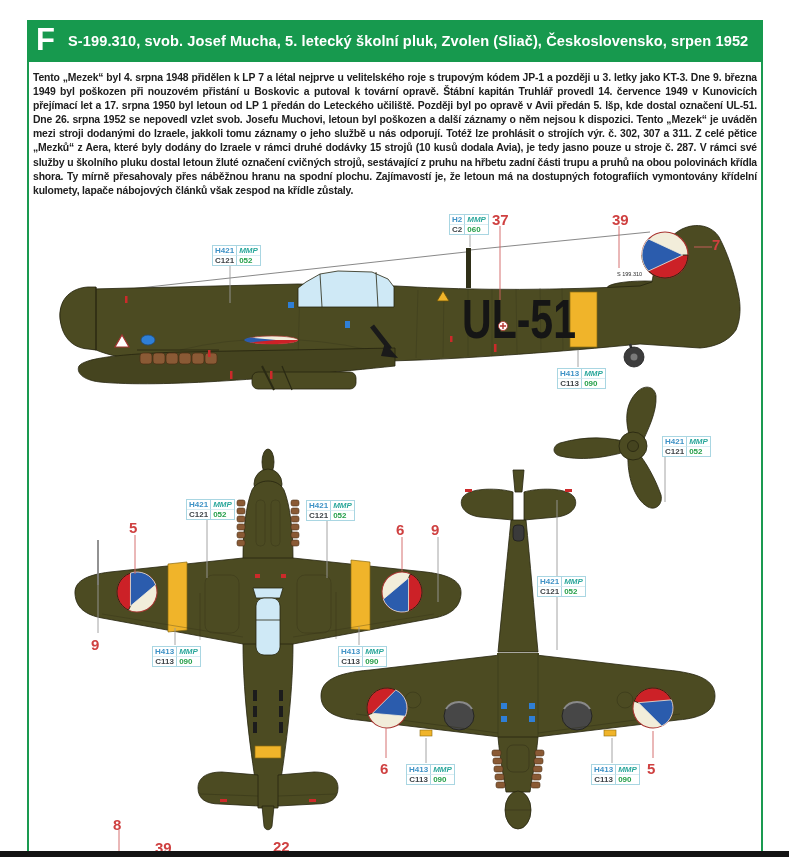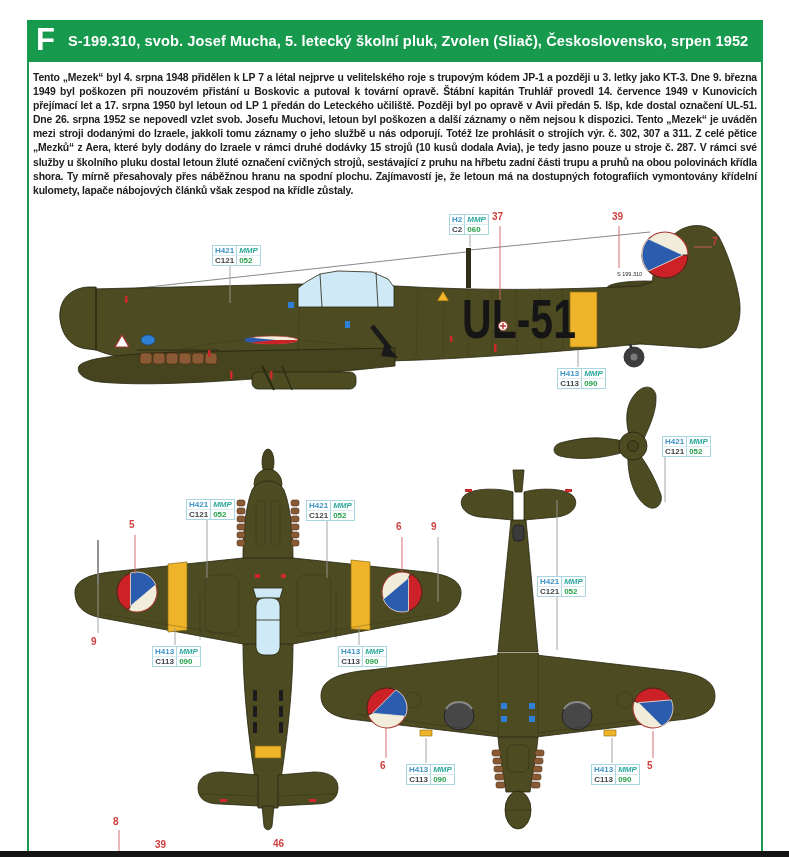--- a/index.html
+++ b/index.html
@@ -15,21 +15,21 @@
   .description{position:absolute;left:33px;top:71px;width:724px;font-size:10.4px;font-weight:bold;
                line-height:14.1px;color:#202020;text-align:justify;letter-spacing:-.15px;z-index:3;}
   svg.art{position:absolute;left:0;top:0;z-index:1;}
   .plabel{position:absolute;display:grid;grid-template-columns:auto auto;background:#fff;
           border:1px solid #a9d6e2;font-size:8px;font-weight:bold;line-height:9px;z-index:5;}
   .plabel span{padding:0 2px;background:#fff;}
   .pl-h{color:#3e92c6;border-right:1px solid #a9d6e2;}
   .pl-m{color:#2aa79b;font-style:italic;}
   .pl-c{color:#3f4448;border-right:1px solid #a9d6e2;border-top:1px solid #d9edf3;text-align:center;}
   .pl-n{color:#27a04b;border-top:1px solid #d9edf3;}
-  .callout{position:absolute;font-size:10px;font-weight:bold;color:#cf4040;z-index:4;}
+  .callout{position:absolute;font-size:15px;font-weight:bold;color:#cf4040;z-index:4;}
   .bottom-bar{position:absolute;left:0;top:851px;width:789px;height:6px;background:#141414;z-index:6;}
 </style>
 </head>
 <body>
 
 <div class="page">
 
   <div class="rule rule-left"></div>
   <div class="rule rule-right"></div>
 
@@ -376,16 +376,16 @@
   <div class="callout" style="left:612px;top:211px">39</div>
   <div class="callout" style="left:712px;top:236px">7</div>
   <div class="callout" style="left:129px;top:519px">5</div>
   <div class="callout" style="left:91px;top:636px">9</div>
   <div class="callout" style="left:396px;top:521px">6</div>
   <div class="callout" style="left:431px;top:521px">9</div>
   <div class="callout" style="left:380px;top:760px">6</div>
   <div class="callout" style="left:647px;top:760px">5</div>
   <div class="callout" style="left:113px;top:816px">8</div>
   <div class="callout" style="left:155px;top:839px">39</div>
-  <div class="callout" style="left:273px;top:838px">46</div>
+  <div class="callout" style="left:273px;top:838px">22</div>
 
   <div class="bottom-bar"></div>
 </div>
 
 </body></html>

